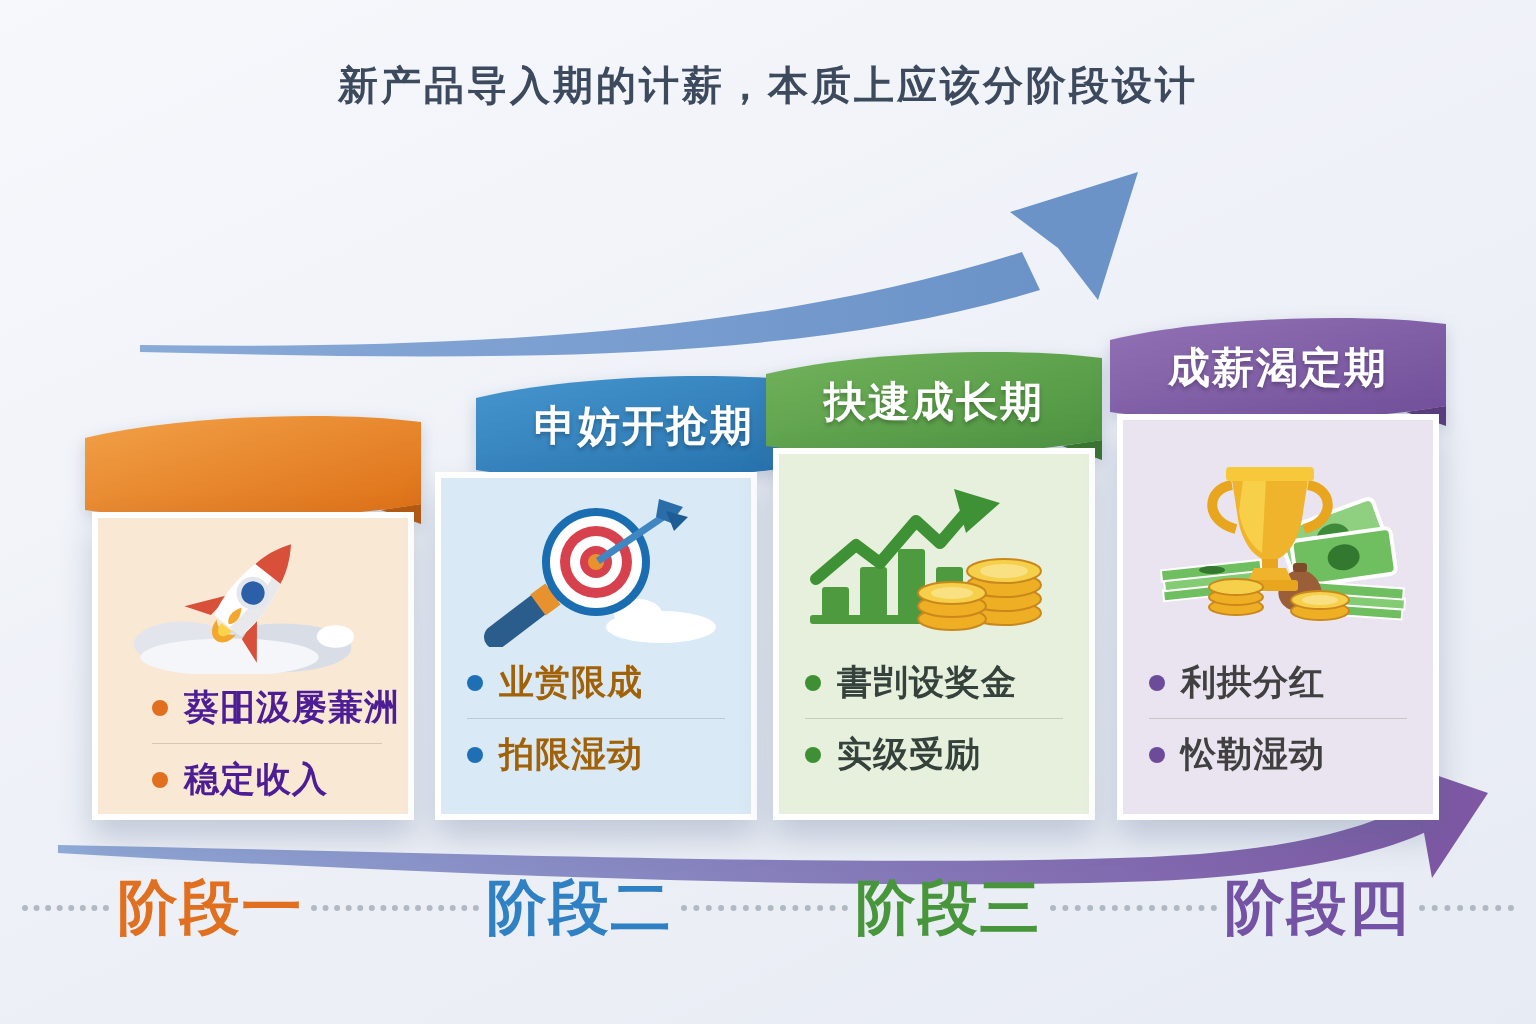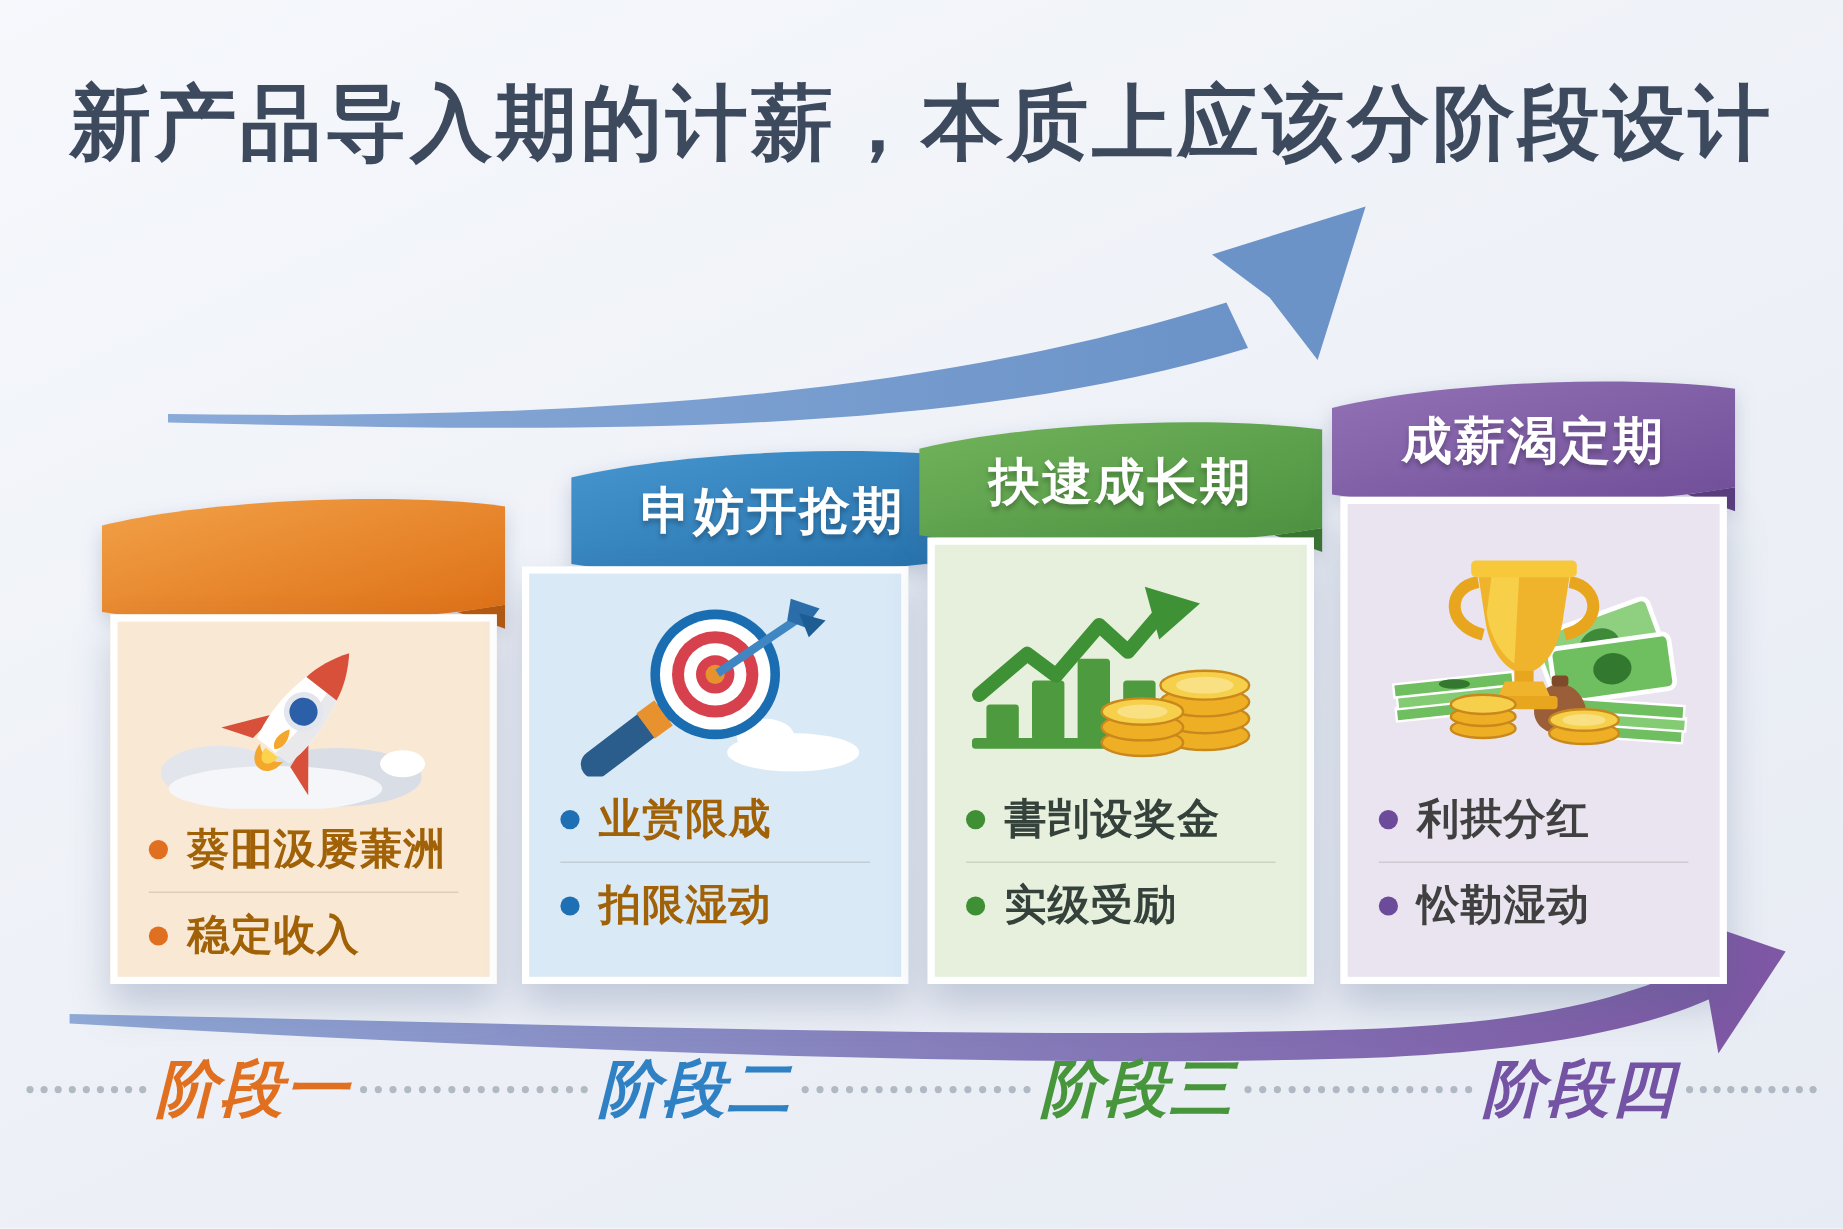--- a/index.html
+++ b/index.html
@@ -1,40 +1,40 @@
 <!DOCTYPE html>
 <html><head>
 <meta charset="utf-8">
 <style>
   html,body{margin:0;padding:0;}
   body{font-family:"Liberation Sans","DejaVu Sans",sans-serif;}
   .canvas{position:relative;width:1536px;height:1024px;overflow:hidden;
     background:linear-gradient(155deg,#f6f8fc 0%,#eef1f7 48%,#e7ebf3 100%);}
   .title{position:absolute;top:58px;left:0;width:100%;text-align:center;
-    font-size:68px;font-weight:700;letter-spacing:3px;}
+    font-size:40px;font-weight:700;letter-spacing:3px;}
   .arrow-layer{position:absolute;inset:0;z-index:1;pointer-events:none;}
   .card{position:absolute;z-index:2;width:336px;}
   .ribbon{position:relative;width:336px;height:118px;filter:drop-shadow(0 6px 8px rgba(70,90,130,.25));}
   .ribbon svg{position:absolute;inset:0;}
   .ribbon-label{position:absolute;top:30px;left:0;width:100%;text-align:center;
     font-size:42px;font-weight:700;color:#ffffff;letter-spacing:2px;
     text-shadow:0 3px 4px rgba(0,0,0,.25);}
   .card-body{position:absolute;left:7px;width:322px;border:6px solid #ffffff;
     box-sizing:border-box;box-shadow:0 18px 30px rgba(80,100,140,.28);
     display:flex;flex-direction:column;}
   .icon-area{flex:1;display:flex;align-items:center;justify-content:center;padding-top:6px;}
   .bullets{padding:0 26px 26px 26px;}
   .bullet{display:flex;align-items:center;gap:16px;padding:10px 0;}
   .dot{width:16px;height:16px;border-radius:50%;flex:0 0 auto;}
   .bullet-text{font-size:35px;font-weight:700;letter-spacing:1px;white-space:nowrap;}
   .bullet-divider{height:1px;background:rgba(60,50,40,.18);margin:2px 0;}
   .stage-row{position:absolute;left:0;right:0;top:878px;height:60px;z-index:2;
     display:flex;align-items:center;padding:0 22px;}
   .dots-line{height:0;border-top:6px dotted #a7b0bb;opacity:.85;}
-  .stage-label{font-size:52px;font-weight:700;letter-spacing:2px;margin:0 8px;white-space:nowrap;font-style:italic;}
+  .stage-label{font-size:60px;font-weight:700;letter-spacing:2px;margin:0 8px;white-space:nowrap;}
 </style>
 </head>
 <body>
 
 <div class="canvas">
 
   <div class="title" style="color: rgb(61, 74, 94);">新产品导入期的计薪，本质上应该分阶段设计</div>
 
   <svg class="arrow-layer" width="1536" height="1024" viewBox="0 0 1536 1024">
     <defs>
@@ -85,21 +85,21 @@
             <path d="M107,88 L76,128 L104,118 Z" fill="#d84f3a"></path>
             <path d="M143,88 L174,128 L146,118 Z" fill="#d84f3a"></path>
             <path d="M125,6 C146,38 152,84 143,116 L107,116 C98,84 104,38 125,6 Z" fill="#ffffff"></path>
             <path d="M125,6 C146,38 152,84 143,116 L128,116 C134,80 134,42 125,6 Z" fill="#e9e9ec"></path>
             <path d="M125,6 C134,19 140,33 142,46 L108,46 C110,33 116,19 125,6 Z" fill="#d84f3a"></path>
             <circle cx="125" cy="72" r="15" fill="#2b5fa8" stroke="#e3e6ec" stroke-width="5"></circle>
             <path d="M125,92 C131,100 131,110 125,114 C119,110 119,100 125,92 Z" fill="#f3a72c"></path>
           </g>
         </svg>
       </div>
-      <div class="bullets" style="color: #a16207;">
+      <div class="bullets" style="color: #4c1d95; margin-left: 28px;">
         <div class="bullet">
           <span class="dot" style="background: rgb(224, 112, 31);"></span>
           <span class="bullet-text">葵昍汲屡蒹洲</span>
         </div>
         <div class="bullet-divider"></div>
         <div class="bullet">
           <span class="dot" style="background: rgb(224, 112, 31);"></span>
           <span class="bullet-text">稳定收入</span>
         </div>
       </div>

